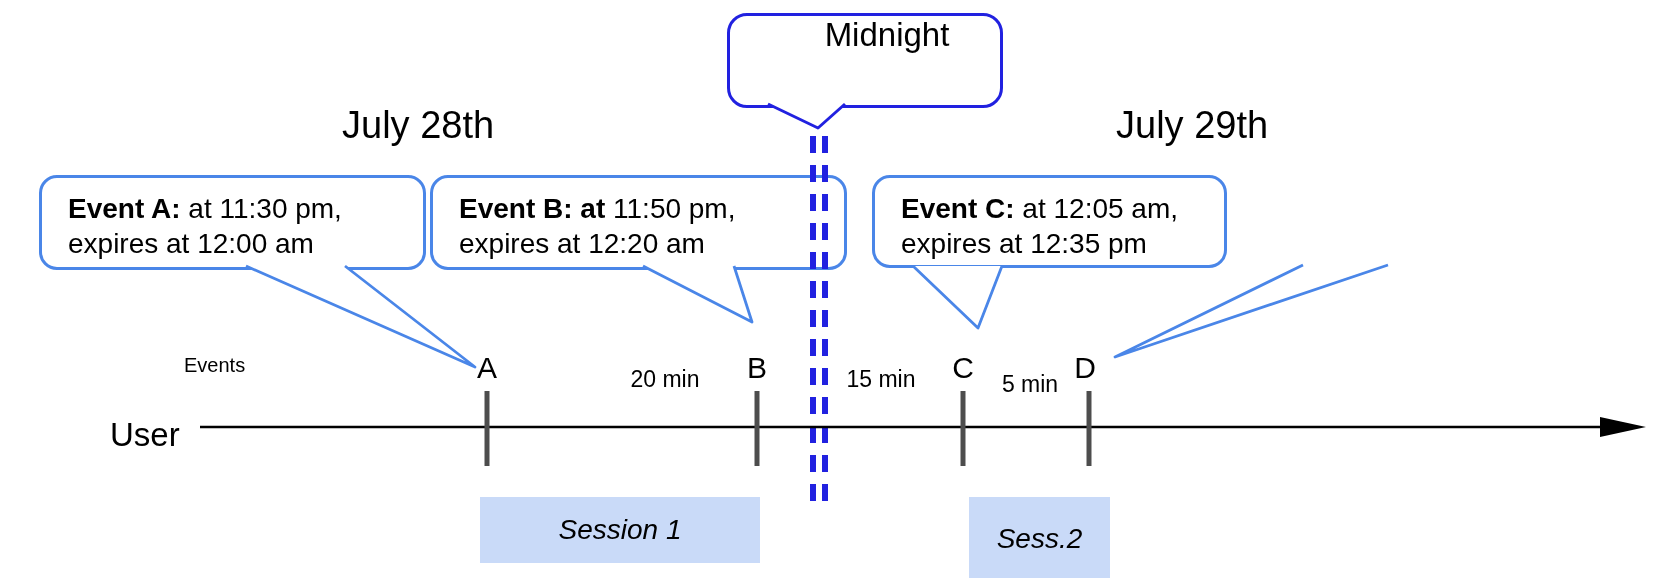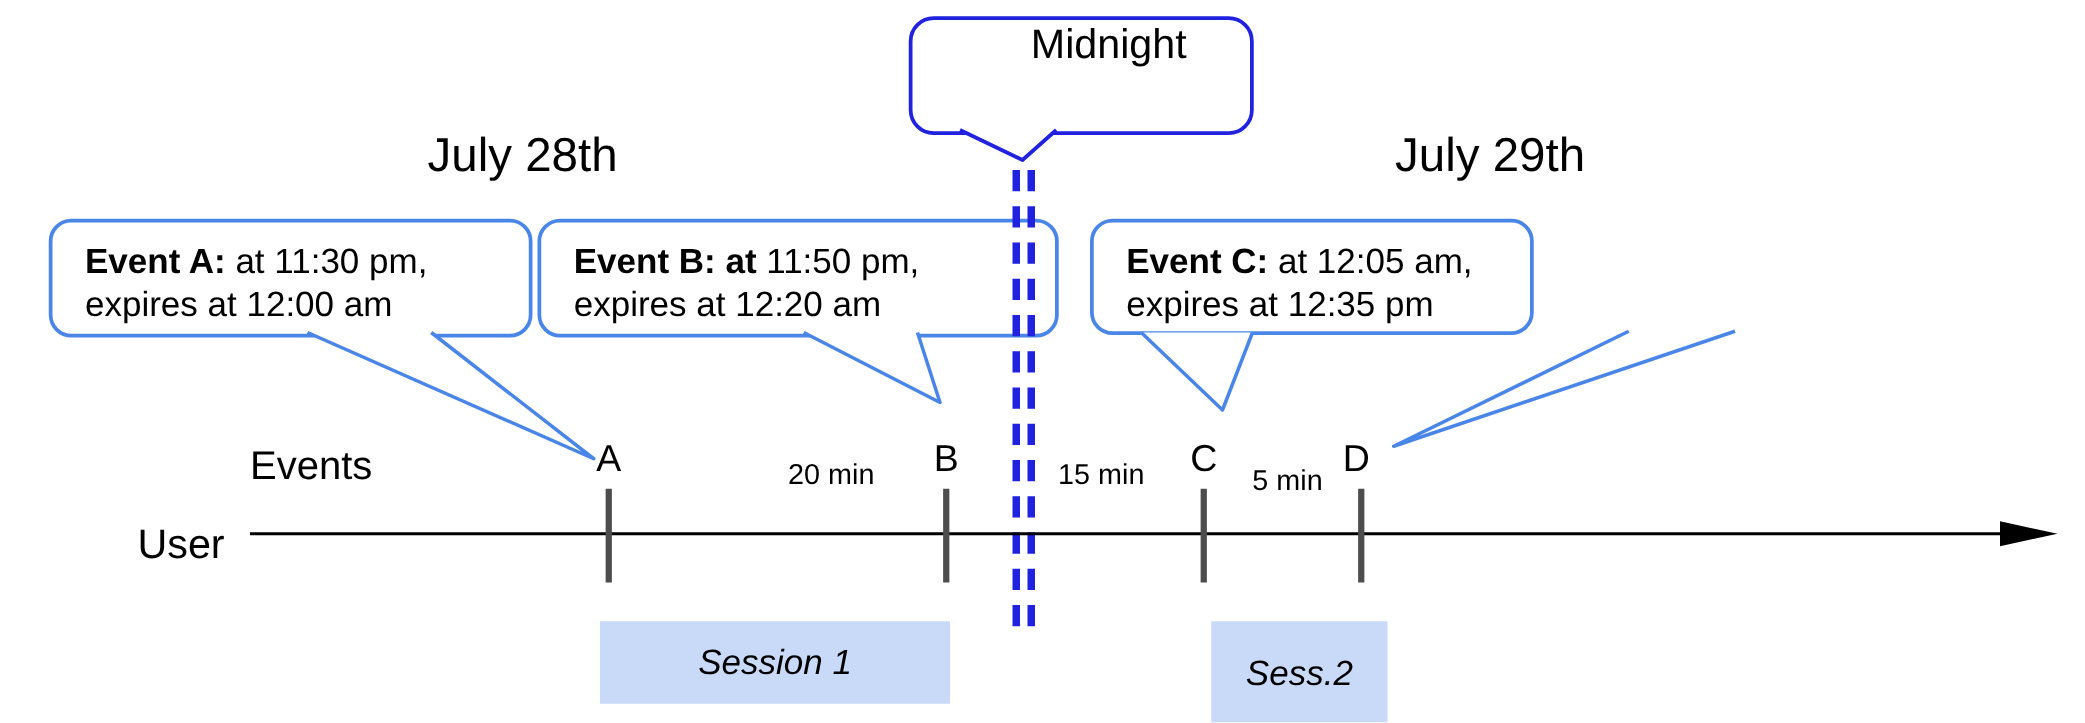--- a/index.html
+++ b/index.html
@@ -18,21 +18,21 @@
   .callout {
     position:absolute; background:#fff;
     border:3px solid var(--callout-blue); border-radius:18px;
     font-size:28px; line-height:35px; padding:13px 8px 0 26px; white-space:nowrap;margin-left:14px;
   }
   .callout .rest { white-space:pre; }
   .co-a { left:25px;   top:175px; width:387px; height:95px; }
   .co-b { left:416px;  top:175px; width:417px; height:95px; }
   .co-c { left:858px;  top:175px; width:355px; height:93px; }
   .co-d { left:1245px; top:175px; width:352px; height:92px; }
-  .row-label-events { position:absolute; left:200px; top:354px; font-size:32px; }
+  .row-label-events { position:absolute; left:184px; top:354px; font-size:20px; }
   .row-label-user   { position:absolute; left:110px; top:416px; font-size:33px; }
   .tick-label { position:absolute; top:351px; width:50px; text-align:center; font-size:30px; }
   .tl-a { left:462px; } .tl-b { left:732px; } .tl-c { left:938px; } .tl-d { left:1060px; }
   .interval-label { position:absolute; width:110px; text-align:center; font-size:23px; }
   .iv-0 { left:610px; top:366px; } .iv-1 { left:826px; top:366px; } .iv-2 { left:975px; top:371px;text-align:center; }
   .session {
     position:absolute; top:497px; background:var(--session-fill);
     display:flex; align-items:center; justify-content:center; font-size:28px;font-style:italic;
   }
   .se-1 { left:480px; width:280px; height:66px; }

